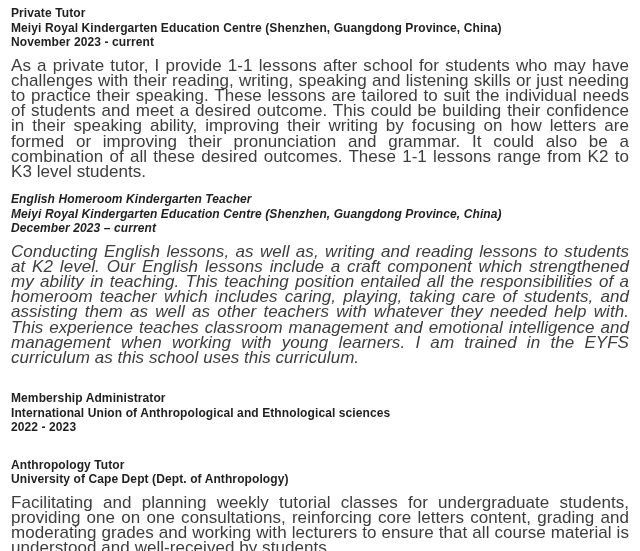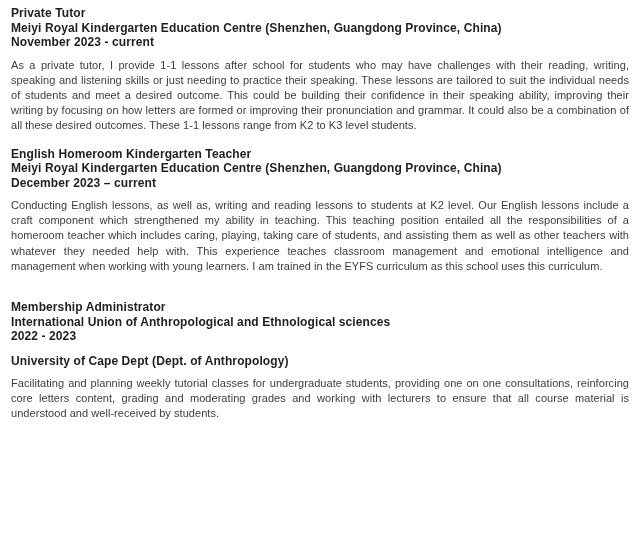--- a/index.html
+++ b/index.html
@@ -19,29 +19,29 @@
   .heading-line {
     display: block;
     font-size: 12px;
     line-height: 14.5px;
     font-weight: 700;
     color: #1f1f1f;
     letter-spacing: 0.1px;
   }
   .job-description {
     margin-top: 8px;
-    font-size: 11px;
+    font-size: 17px;
     line-height: 15.2px;
     text-align: justify;
     color: #3d3d3d;
     letter-spacing: 0.05px;
   }
   .job-1 { margin-bottom: 13px; }
-  .job-2 { margin-bottom: 26px; }
-  .job-3 { margin-bottom: 10px; }
+  .job-2 { margin-bottom: 26px; font-style: italic; }
+  .job-3 { margin-bottom: 23px; }
   .job-4 { margin-bottom: 0; }
 </style>
 </head>
 <body>
 
 <section class="job job-1">
   <header class="job-heading">
     <span class="heading-line">Private Tutor</span>
     <span class="heading-line">Meiyi Royal Kindergarten Education Centre (Shenzhen, Guangdong Province, China)</span>
     <span class="heading-line">November 2023 - current</span>
@@ -61,16 +61,17 @@
 <section class="job job-3">
   <header class="job-heading">
     <span class="heading-line">Membership Administrator</span>
     <span class="heading-line">International Union of Anthropological and Ethnological sciences</span>
     <span class="heading-line">2022 - 2023</span>
   </header>
 </section>
 
 <section class="job job-4">
   <header class="job-heading">
+    <span class="heading-line">Anthropology Tutor</span>
     <span class="heading-line">University of Cape Dept (Dept. of Anthropology)</span>
   </header>
   <p class="job-description">Facilitating and planning weekly tutorial classes for undergraduate students, providing one on one consultations, reinforcing core letters content, grading and moderating grades and working with lecturers to ensure that all course material is understood and well-received by students.</p>
 </section>
 
 </body></html>

